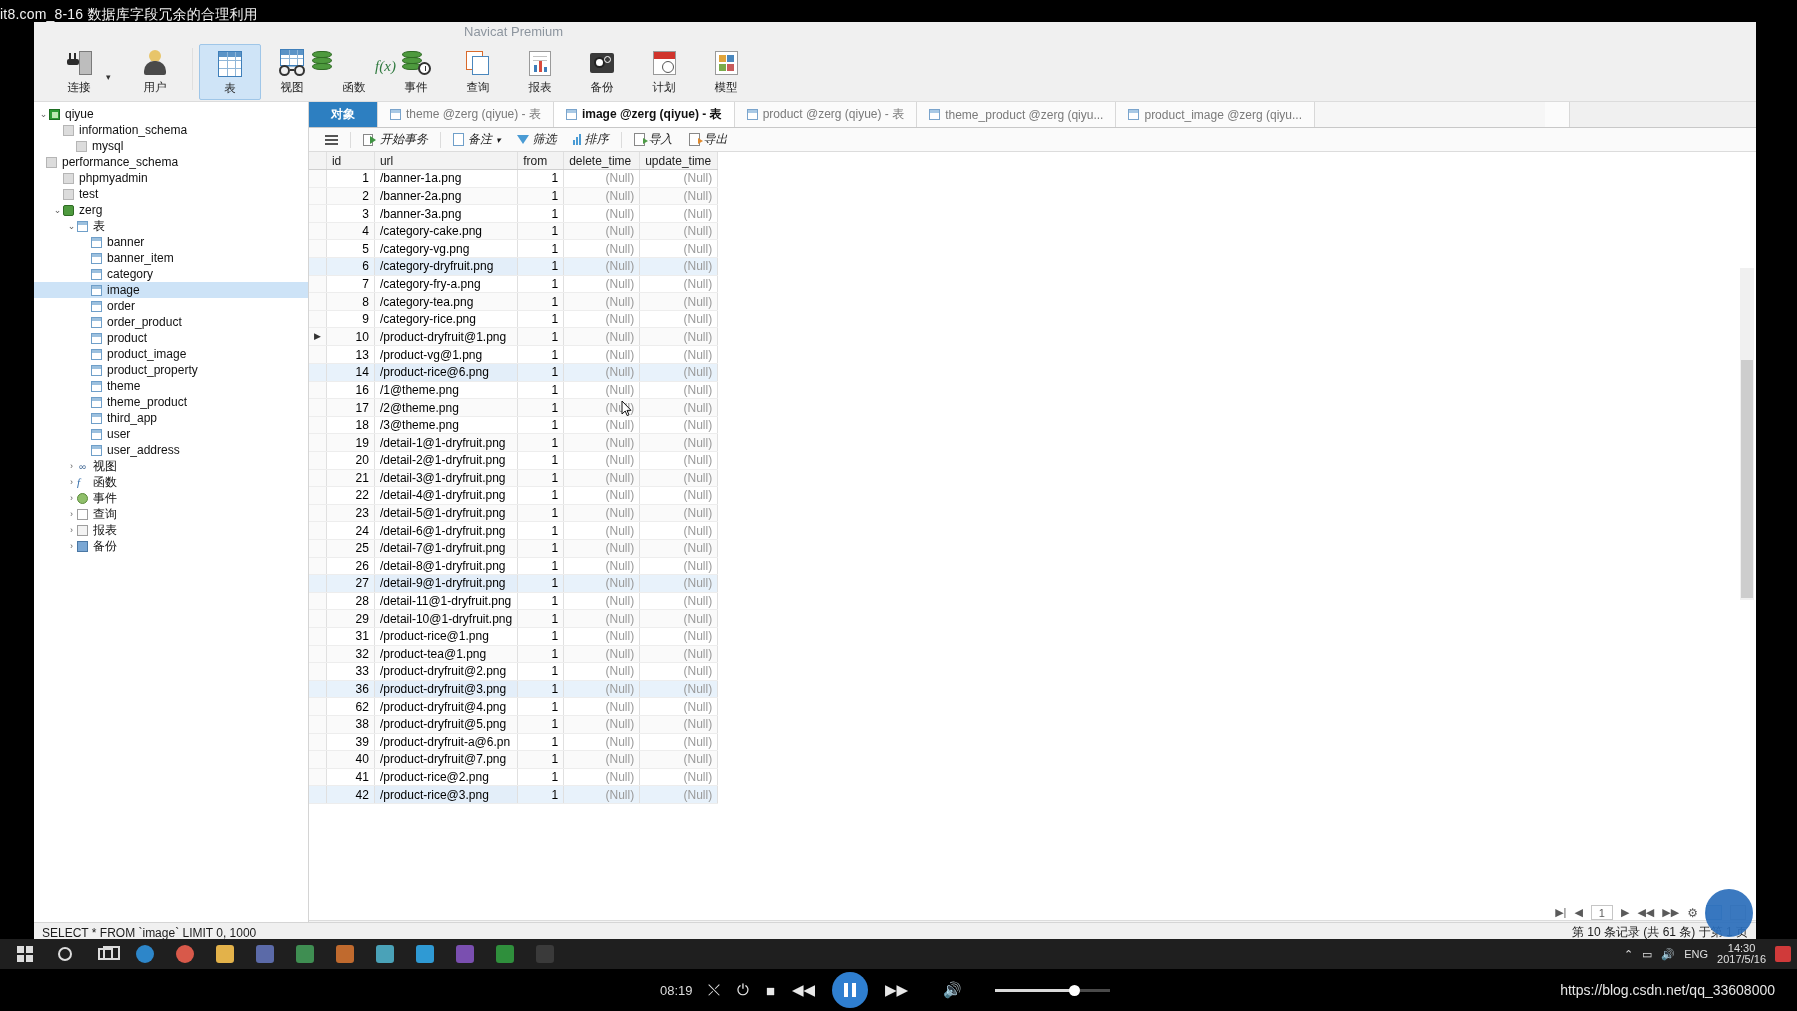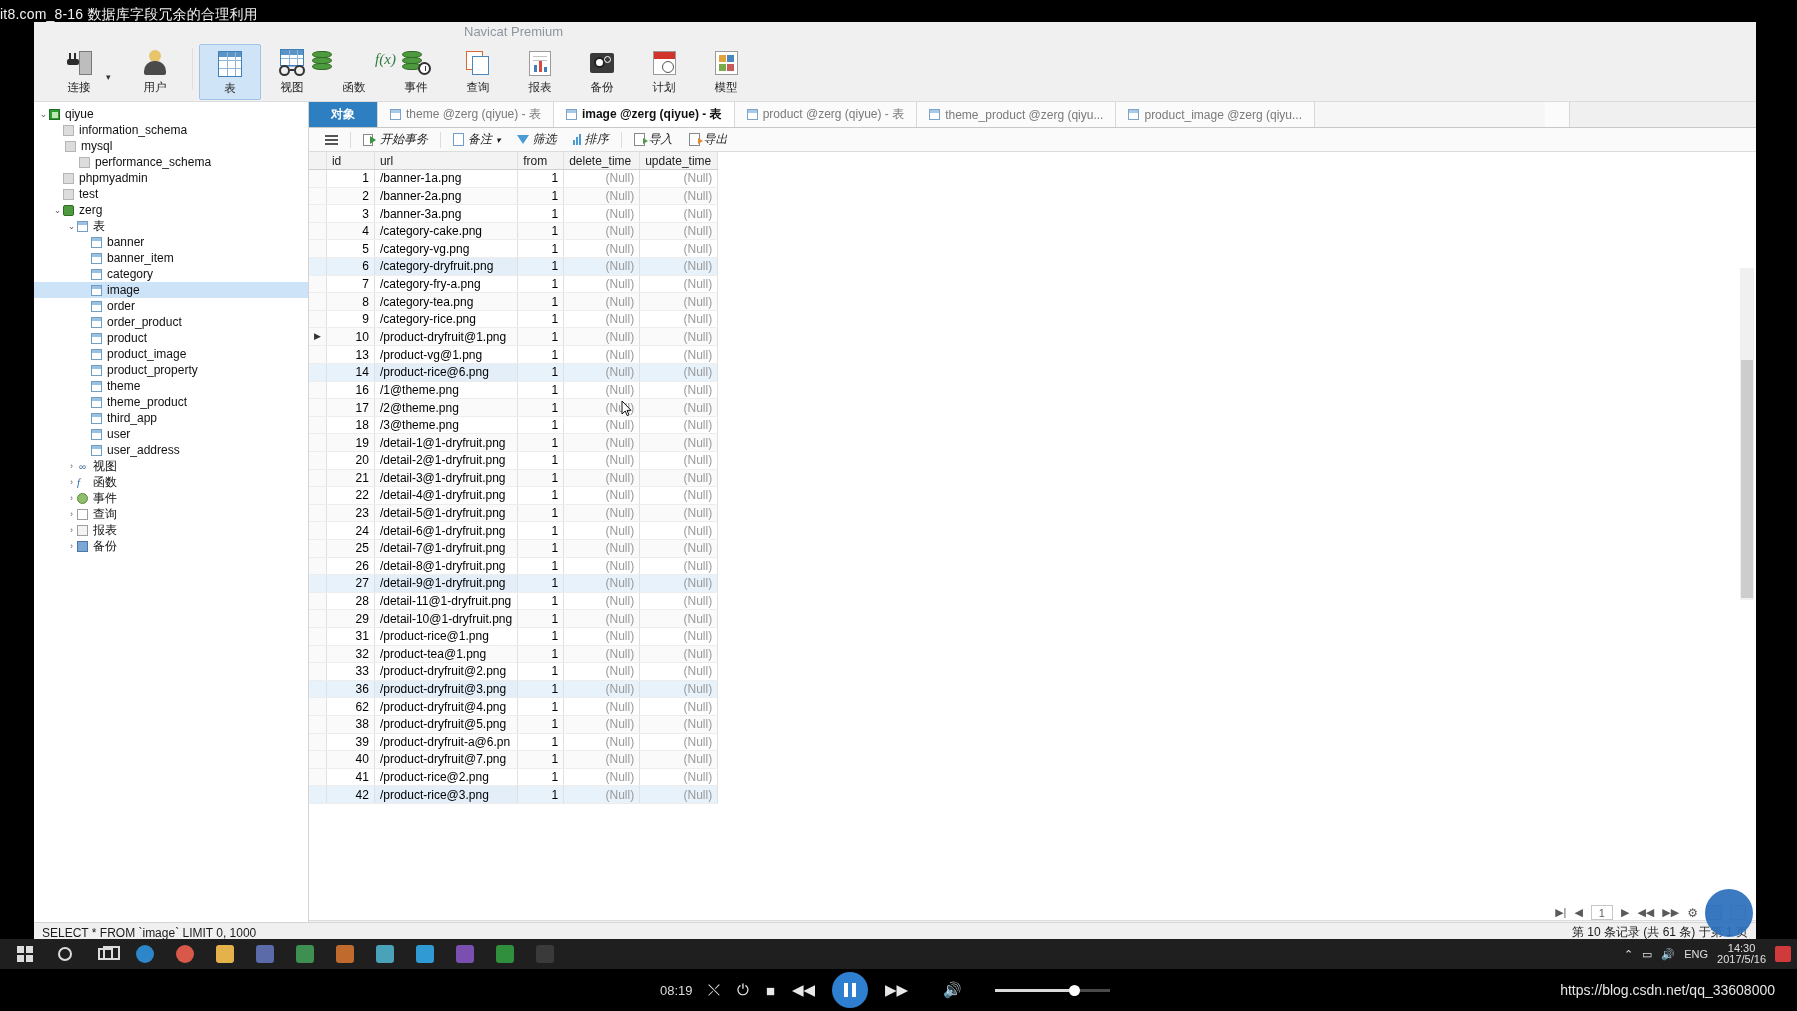--- a/index.html
+++ b/index.html
@@ -324,21 +324,21 @@
                 <div class="br"></div>
                 <div class="o r"></div>
               </div>
           </div>
         </div>
         <div class="lbl">视图</div>
       </div>
 
       <div class="rb">
         <div class="gl">
-          <div style="display:flex;align-items:flex-start;gap:43px;">
+          <div style="display:flex;align-items:flex-end;gap:43px;">
             <div class="ic-db">
                 <span></span>
                 <span></span>
                 <span></span>
               </div>
             <span class="ic-fx">f(x)</span>
           </div>
         </div>
         <div class="lbl">函数</div>
       </div>
@@ -420,26 +420,26 @@
             <div class="tree-row" style="padding-left: 4px;">
               <span class="tw">⌄</span>
               <span class="tree-icon ti-conn"></span>
               <span>qiyue</span>
             </div>
             <div class="tree-row" style="padding-left: 18px;">
               <span class="tw"></span>
               <span class="tree-icon ti-gray"></span>
               <span>information_schema</span>
             </div>
-            <div class="tree-row" style="padding-left: 20px;">
+            <div class="tree-row" style="padding-left: 31px;">
               <span class="tw"></span>
               <span class="tree-icon ti-gray"></span>
               <span>mysql</span>
             </div>
-            <div class="tree-row" style="padding-left: 34px; text-align: center;">
+            <div class="tree-row" style="padding-left: 1px; text-align: center;">
               <span class="tw"></span>
               <span class="tree-icon ti-gray"></span>
               <span>performance_schema</span>
             </div>
             <div class="tree-row" style="padding-left: 18px;">
               <span class="tw"></span>
               <span class="tree-icon ti-gray"></span>
               <span>phpmyadmin</span>
             </div>
             <div class="tree-row" style="padding-left: 18px;">

